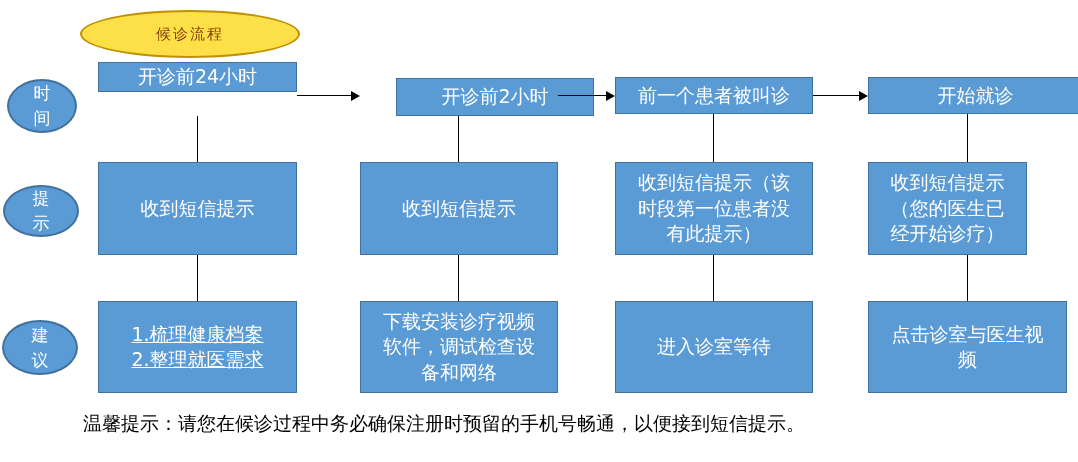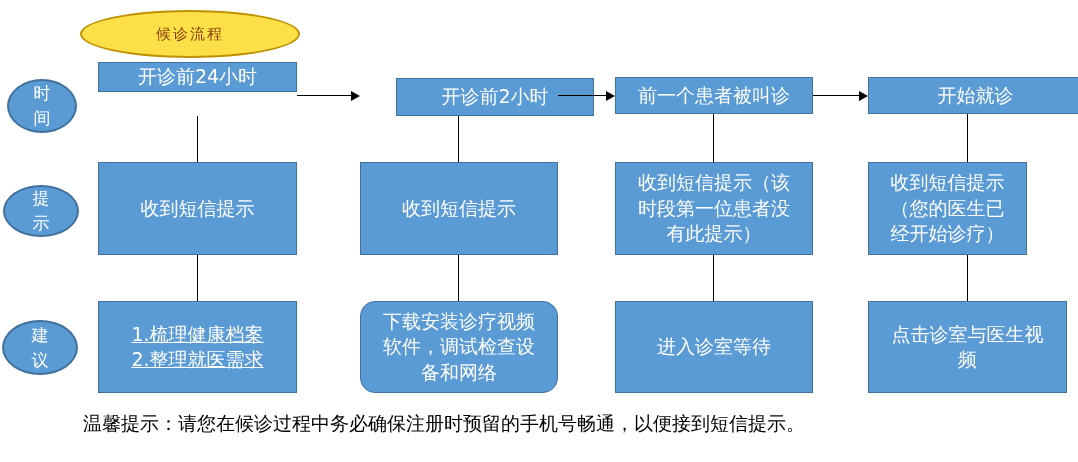--- a/index.html
+++ b/index.html
@@ -53,21 +53,21 @@
   <div class="box thin" style="left:615px;top:77px;width:198px;height:37px;">前一个患者被叫诊</div>
   <div class="box thin" style="left:868px;top:77px;width:215px;height:37px;">开始就诊</div>
 
   <div class="box" style="left:98px;top:162px;width:199px;height:93px;">收到短信提示</div>
   <div class="box" style="left:360px;top:162px;width:198px;height:93px;">收到短信提示</div>
   <div class="box" style="left:615px;top:162px;width:198px;height:93px;">收到短信提示（该时段第一位患者没有此提示）</div>
   <div class="box" style="left:868px;top:162px;width:159px;height:93px;">收到短信提示（您的医生已经开始诊疗）</div>
 
   <div class="box" style="left:98px;top:301px;width:199px;height:92px;text-decoration:underline;">1.梳理健康档案
 2.整理就医需求</div>
-  <div class="box" style="left:360px;top:301px;width:198px;height:92px;border-radius:15px;">下载安装诊疗视频软件，调试检查设备和网络</div>
+  <div class="box" style="left:360px;top:301px;width:198px;height:92px;">下载安装诊疗视频软件，调试检查设备和网络</div>
   <div class="box" style="left:615px;top:301px;width:198px;height:92px;">进入诊室等待</div>
   <div class="box" style="left:868px;top:301px;width:199px;height:92px;">点击诊室与医生视频</div>
 
   <div class="hline" style="left:297px;top:95px;width:54px;"></div>
   <div class="arrowhead" style="left:351px;top:91px;"></div>
 
   <div class="hline" style="left:558px;top:95px;width:49px;"></div>
   <div class="arrowhead" style="left:606px;top:91px;"></div>
 
   <div class="hline" style="left:813px;top:95px;width:47px;"></div>

